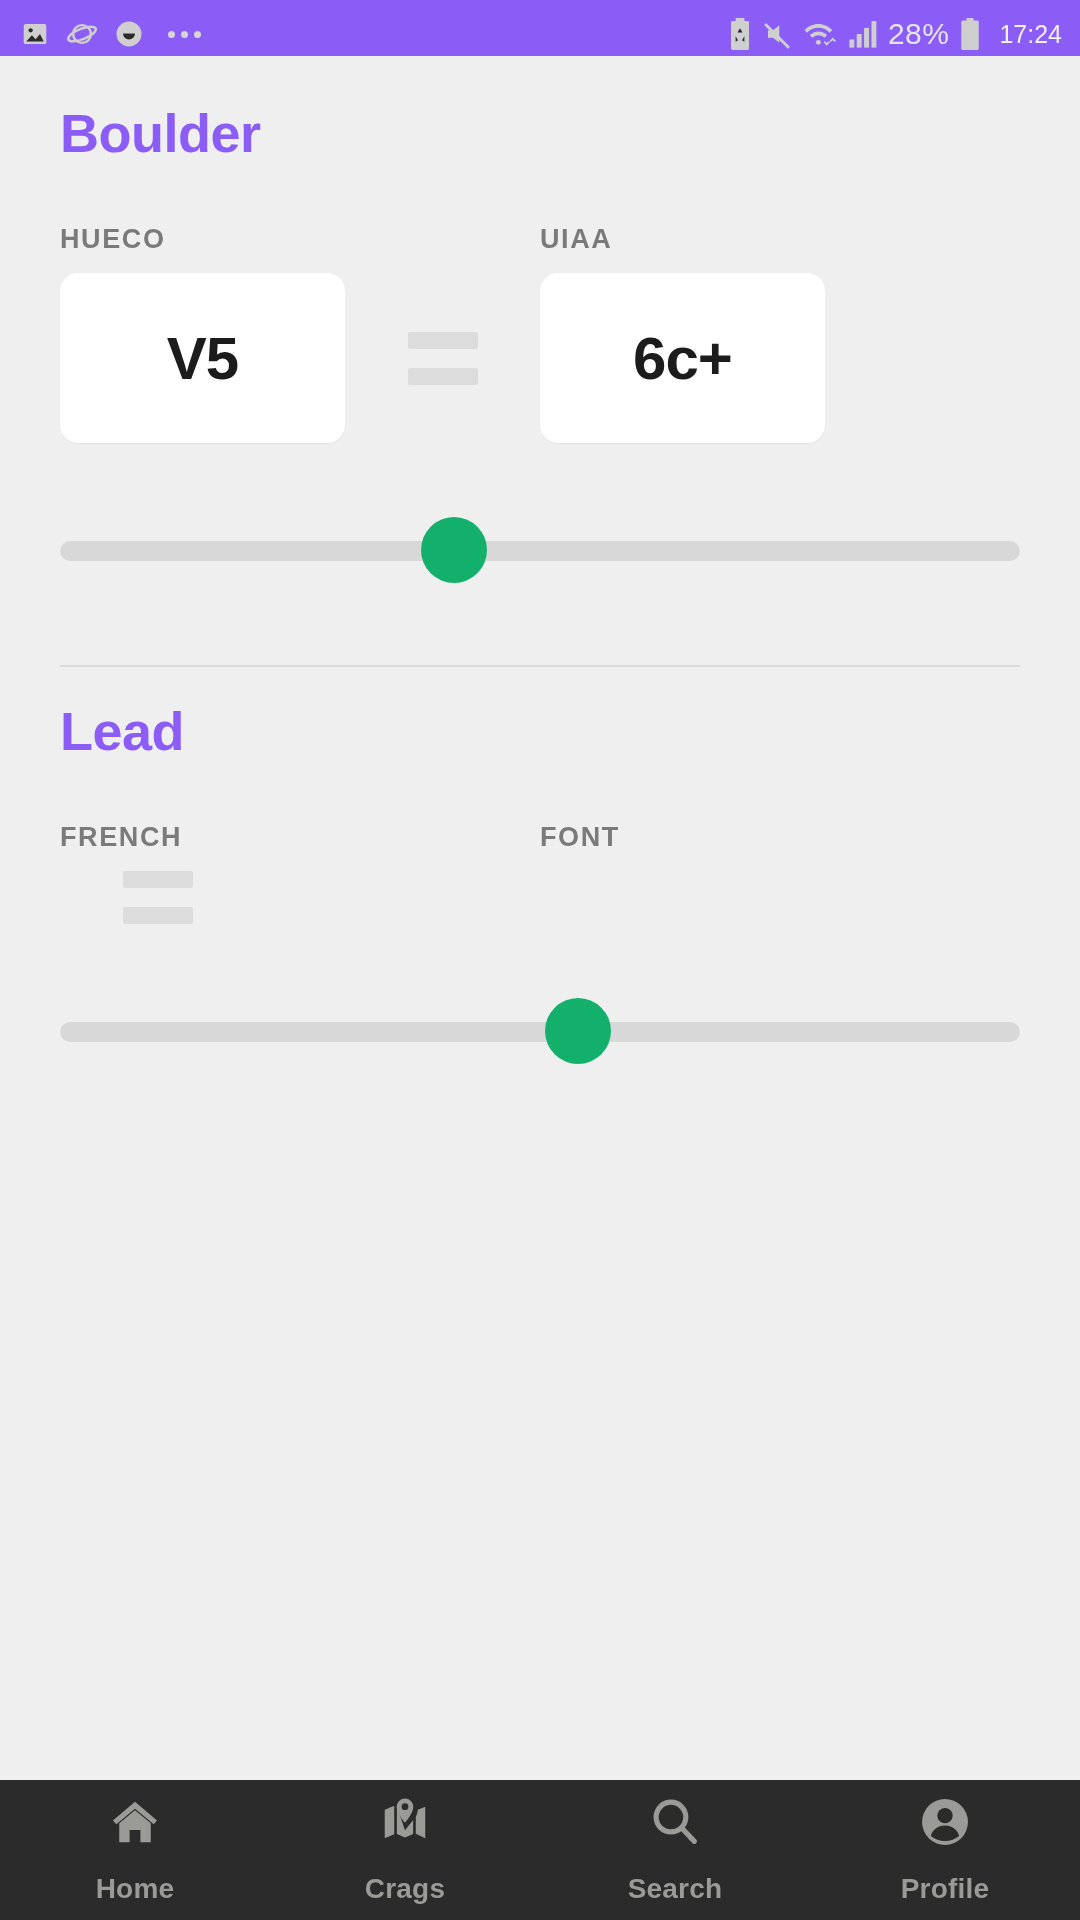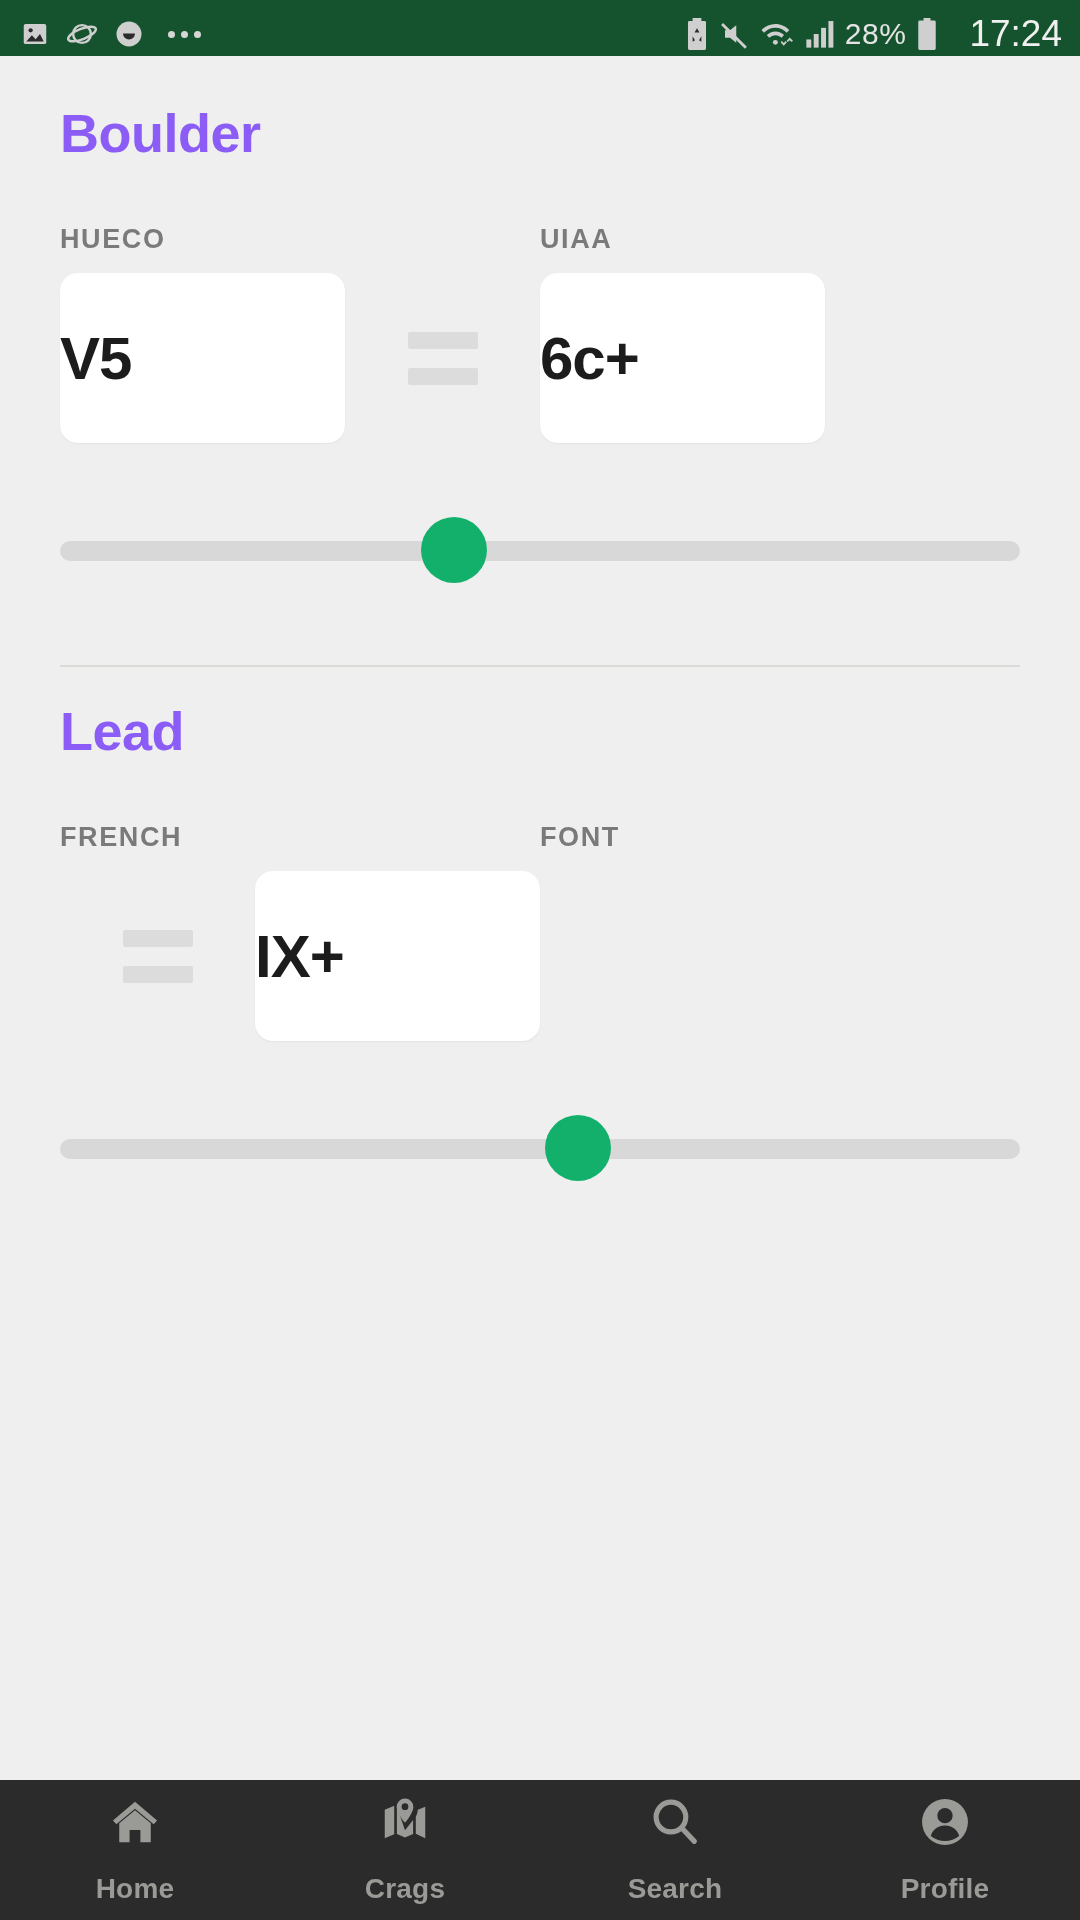--- a/index.html
+++ b/index.html
@@ -7,32 +7,32 @@
   body {
     font-family:"Liberation Sans", sans-serif;
     background:#efefef;
     overflow:hidden;
     position:relative;
   }
 
   
   #status-bar {
     height:68px; width:100%;
-    background:#14532d;
+    background:#8b5cf6;
     display:flex; align-items:center;
     padding:0 18px 0 20px;
     color:#d6d6d6;
   }
   #status-left { display:flex; align-items:center; gap:16px; }
   #status-right { margin-left:auto; display:flex; align-items:center; gap:10px; }
   .sb-ico { display:block; }
   #overflow-dots { display:flex; gap:6px; margin-left:8px; }
   #overflow-dots i { width:7px;height:7px;border-radius:50%;background:#d6d6d6;display:block; }
   .sb-text { font-size:30px; color:#e4e4e4; letter-spacing:.5px; font-family:"Liberation Sans",sans-serif; }
-  #clock { font-size:37px; color:#f0f0f0; margin-left:21px; }
+  #clock { font-size:25px; color:#f0f0f0; margin-left:8px; }
 
   
   #content {
     position:absolute; top:56px; left:0; right:0; bottom:140px;
     background:#efefef;
     padding:0 60px;
   }
 
   .section-title {
     font-size:54px; font-weight:bold; color:#8b5cf6; letter-spacing:-0.5px;
@@ -49,21 +49,21 @@
   }
   .lbl-left { width:480px; }
   .lbl-right { flex:1; }
 
   .cards-row {
     display:flex; align-items:center; margin-top:18px;
   }
   .grade-card {
     width:285px; height:170px;
     background:#ffffff; border-radius:18px;
-    display:flex; align-items:center; justify-content:flex-start;
+    display:flex; align-items:center; justify-content:center;
     box-shadow:0 1px 2px rgba(0,0,0,0.05);
   }
   .grade-value {
     font-size:60px; font-weight:bold; color:#1c1c1c; letter-spacing:-1px;
   }
   .equals-sign {
     width:195px; display:flex; flex-direction:column;
     align-items:center; justify-content:center; gap:19px;
   }
   .equals-sign span {
@@ -198,23 +198,20 @@
     <div class="grade-row-labels">
       <div class="grade-label lbl-left">FRENCH</div>
       <div class="grade-label lbl-right">FONT</div>
     </div>
 
     <div class="cards-row">
       <div class="equals-sign">
         <span></span>
           <span></span>
       </div>
-      <div class="grade-card">
-        <span class="grade-value">IX+</span>
-      </div>
     </div>
 
     <div class="slider-wrap">
       <div class="slider-track"></div>
       <div class="slider-thumb" id="lead-thumb" style="left: 54%; background: rgb(19, 176, 108);"></div>
     </div>
   </div>
 
 </div>
 

